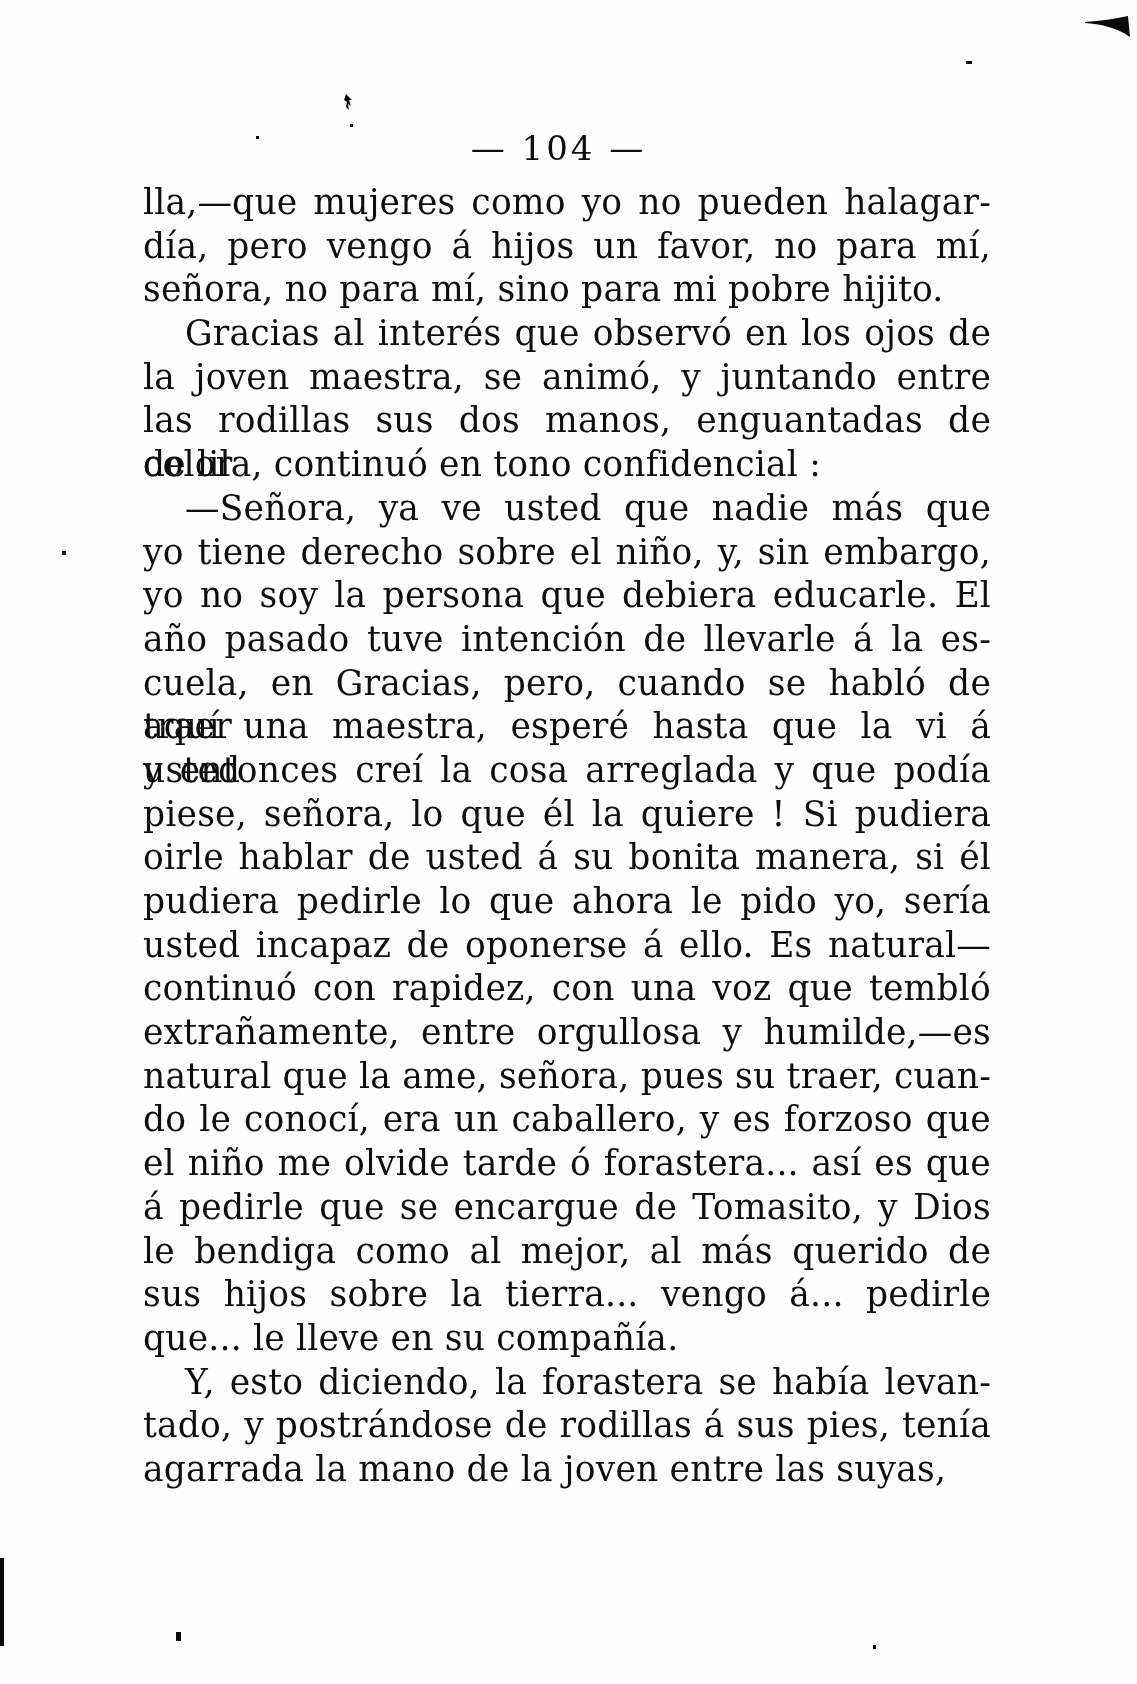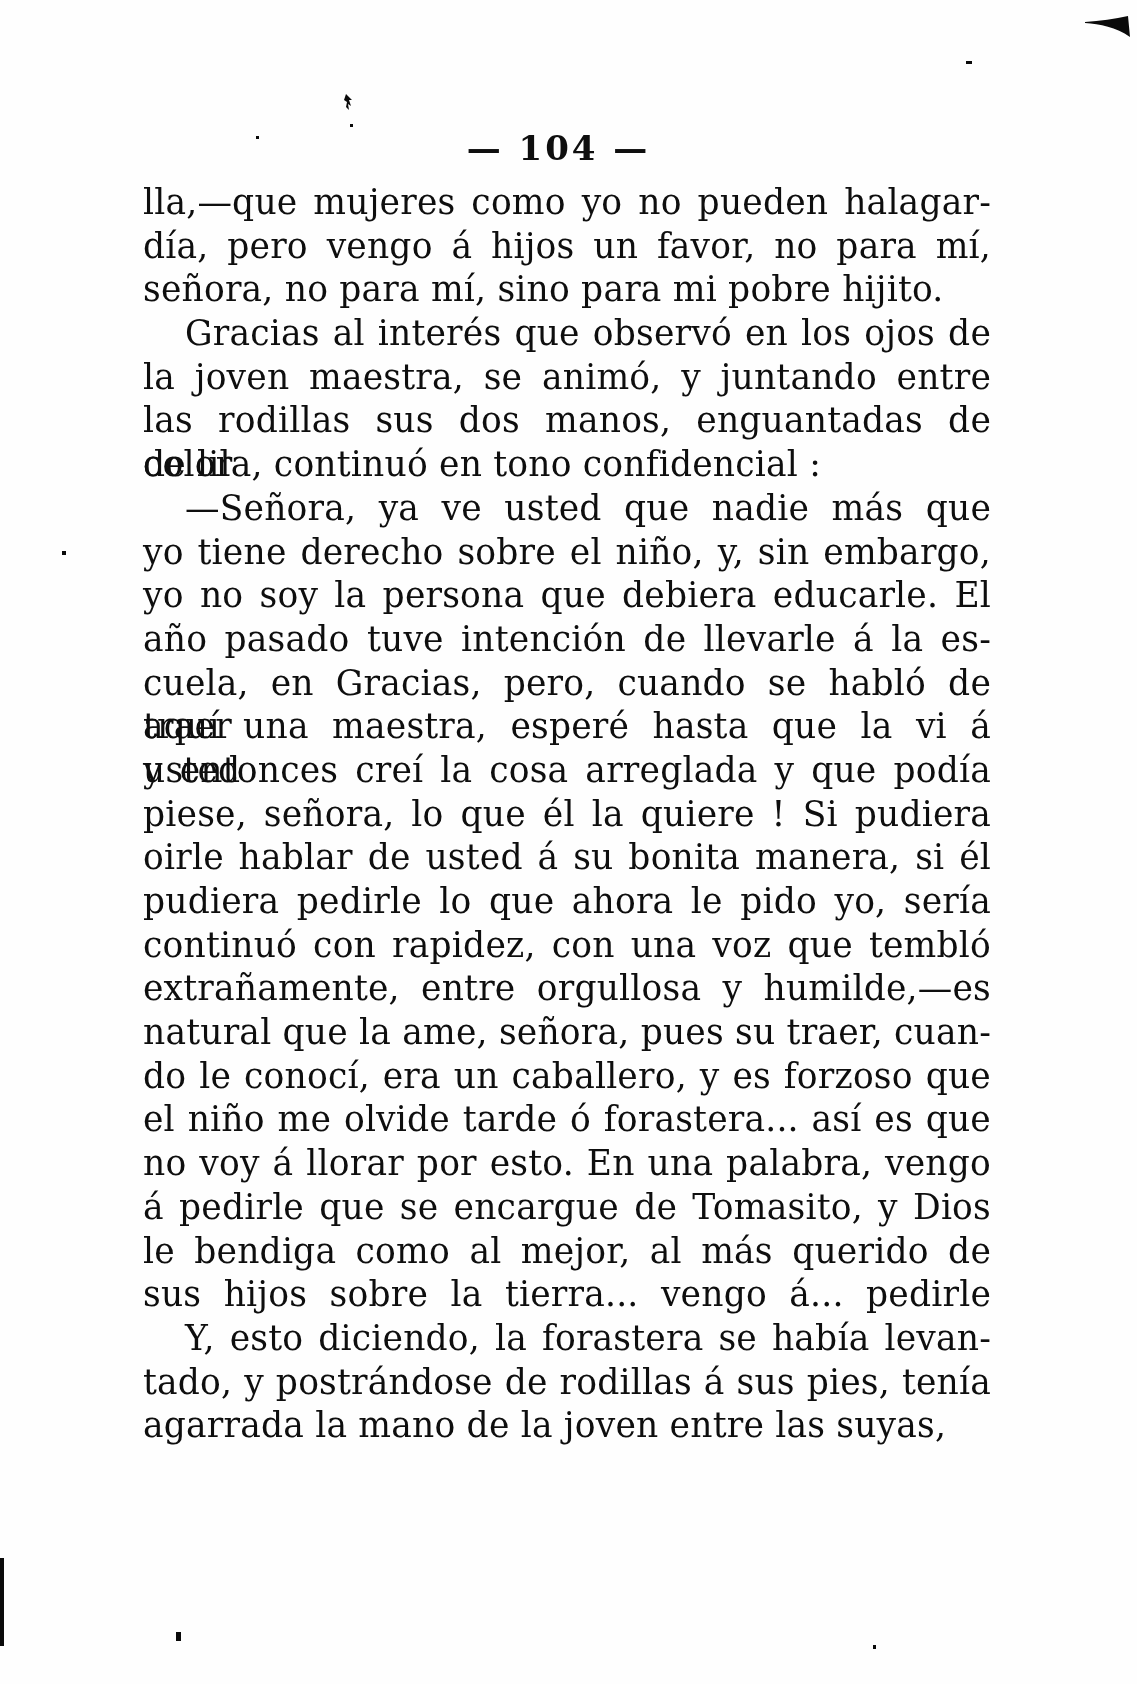--- a/index.html
+++ b/index.html
@@ -20,21 +20,21 @@
     inset: 0;
     background: #fefefe;
   }
   .page-number {
     position: absolute;
     top: 128px;
     left: 0;
     right: 20px;
     text-align: center;
     font-size: 34px;
-    font-weight: bold;
+    font-weight: normal;
     letter-spacing: 3px;
     white-space: pre;
   }
   .text-block {
     position: absolute;
     top: 181px;
     left: 143px;
     width: 848px;
     font-size: 34.5px;
     font-weight: 500;
@@ -71,29 +71,30 @@
       <div class="line indent">—Señora, ya ve usted que nadie más que</div>
       <div class="line">yo tiene derecho sobre el niño, y, sin embargo,</div>
       <div class="line">yo no soy la persona que debiera educarle. El</div>
       <div class="line">año pasado tuve intención de llevarle á la es-</div>
       <div class="line">cuela, en Gracias, pero, cuando se habló de traer</div>
       <div class="line">aquí una maestra, esperé hasta que la vi á usted</div>
       <div class="line">y entonces creí la cosa arreglada y que podía</div>
       <div class="line">piese, señora, lo que él la quiere ! Si pudiera</div>
       <div class="line">oirle hablar de usted á su bonita manera, si él</div>
       <div class="line">pudiera pedirle lo que ahora le pido yo, sería</div>
+      <div class="line">usted incapaz de oponerse á ello. Es natural—</div>
       <div class="line">continuó con rapidez, con una voz que tembló</div>
       <div class="line">extrañamente, entre orgullosa y humilde,—es</div>
       <div class="line">natural que la ame, señora, pues su traer, cuan-</div>
       <div class="line">do le conocí, era un caballero, y es forzoso que</div>
       <div class="line">el niño me olvide tarde ó forastera... así es que</div>
-      <div class="line">no voy á llorar por esto. En una palabra, vengo</div>
       <div class="line">á pedirle que se encargue de Tomasito, y Dios</div>
       <div class="line">le bendiga como al mejor, al más querido de</div>
       <div class="line">sus hijos sobre la tierra... vengo á... pedirle</div>
+      <div class="line para-end">que... le lleve en su compañía.</div>
       <div class="line indent">Y, esto diciendo, la forastera se había levan-</div>
       <div class="line">tado, y postrándose de rodillas á sus pies, tenía</div>
       <div class="line para-end">agarrada la mano de la joven entre las suyas,</div>
     </div>
 
   <svg class="corner-fold-svg" style="left:1080px; top:12px;" width="57" height="32" viewBox="0 0 57 32">
     <path d="M5,10 C20,9 35,7 48,4 L50,25 C36,15 20,12 5,11 Z" fill="#0a0a0a"></path>
   </svg>
 
   <svg class="cursor-svg" style="left:344px; top:94px;" width="12" height="18" viewBox="0 0 12 18">

